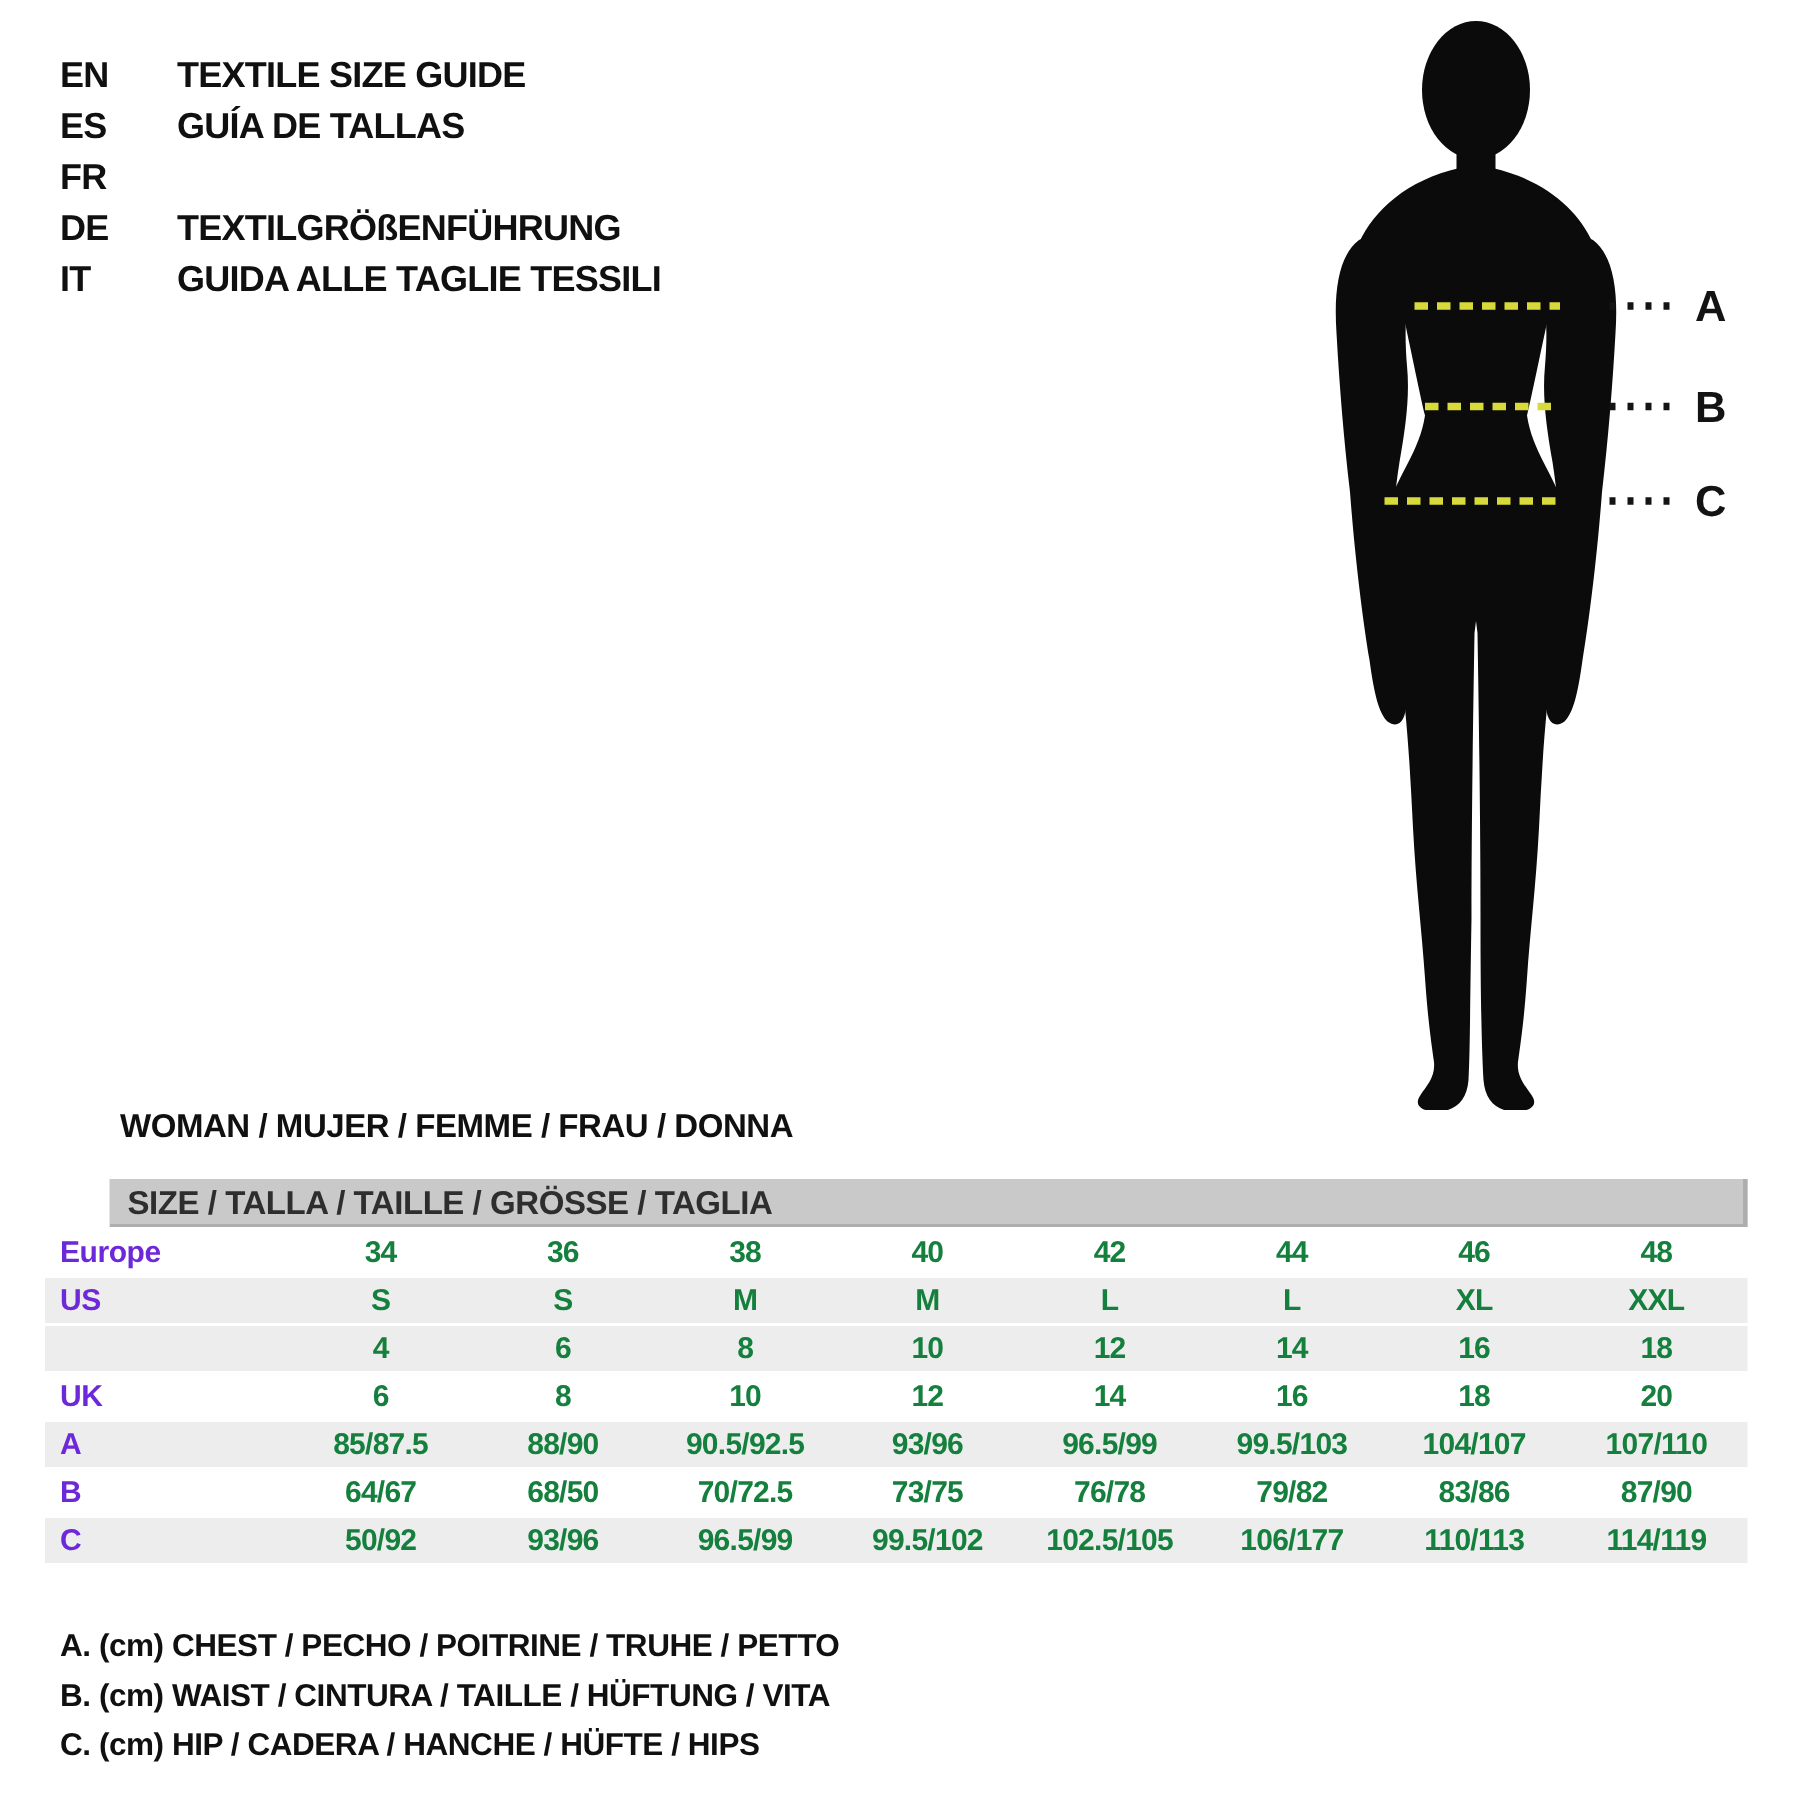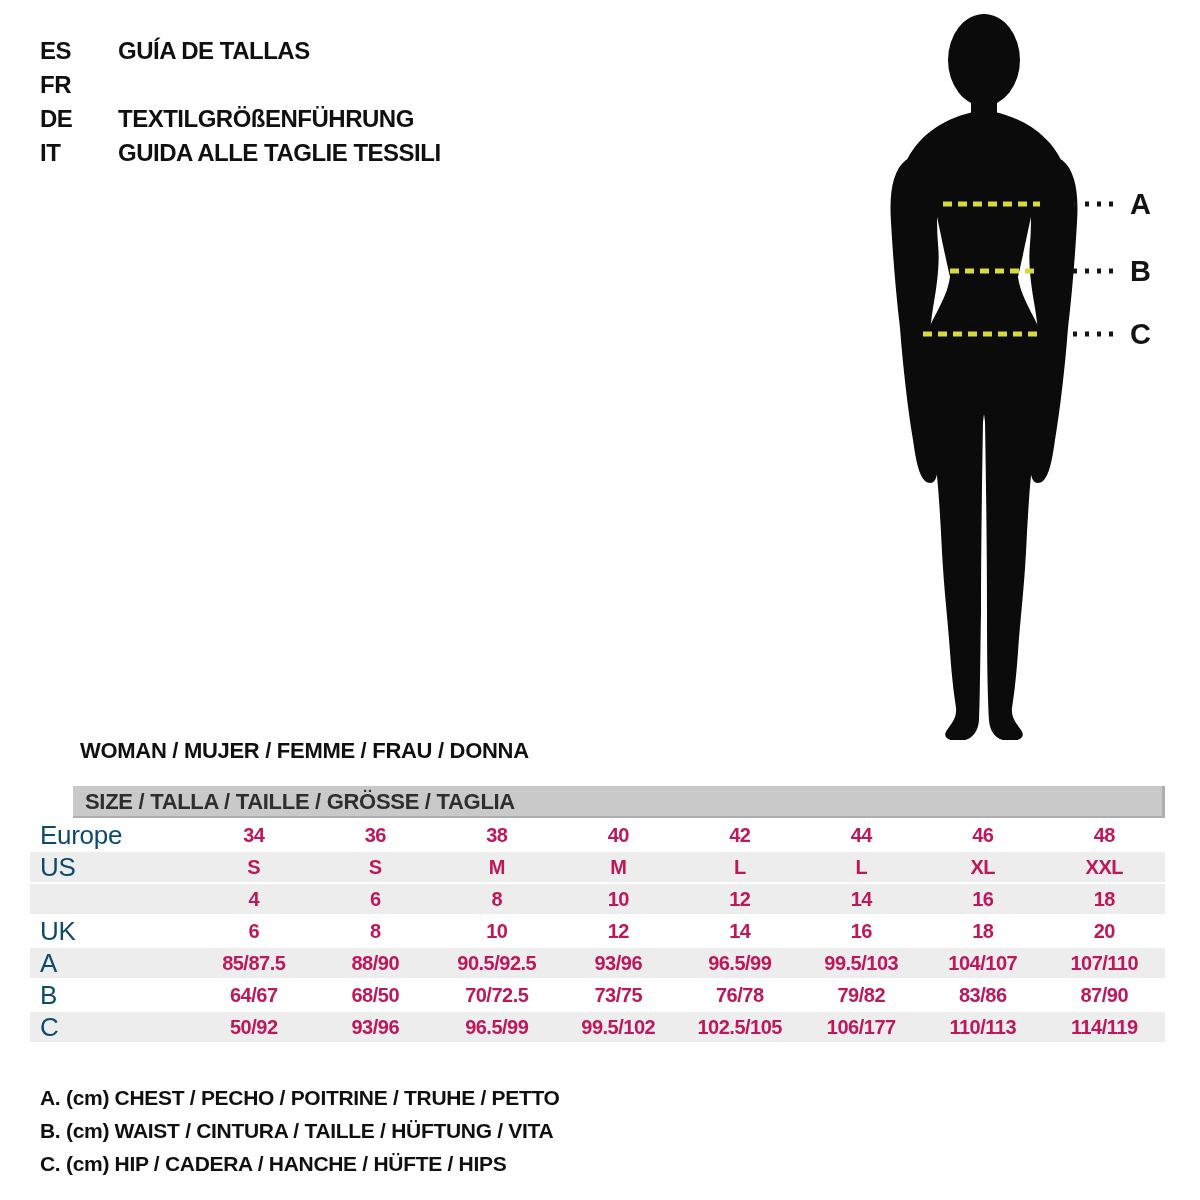--- a/index.html
+++ b/index.html
@@ -28,32 +28,36 @@
     padding-left:12px;box-sizing:border-box;
     font-size:22px;font-weight:700;color:#2e2e2e;letter-spacing:-0.3px;
     box-shadow:inset -3px -2px 0 #aeaeae;
     margin-left:43px;
   }
   .trow{
     display:grid;grid-template-columns:163px repeat(8,1fr);
     height:32px;align-items:center;border-top:2px solid #ffffff;box-sizing:border-box;
   }
   .trow.shade{background:#ededed;}
-  .tlabel{font-size:26px;font-weight:400;color:#0c4a6e;padding-left:10px;letter-spacing:-0.3px;}
-  .tcell{font-size:20px;font-weight:700;color:#be185d;text-align:center;letter-spacing:-0.5px;}
+  .tlabel{font-size:20px;font-weight:700;color:#6d28d9;padding-left:10px;letter-spacing:-0.3px;}
+  .tcell{font-size:20px;font-weight:700;color:#15803d;text-align:center;letter-spacing:-0.5px;}
   
   .legend{position:absolute;left:40px;top:1086px;}
   .legend-line{height:33px;font-size:21px;font-weight:700;color:#101010;letter-spacing:-0.3px;white-space:nowrap;}
 </style>
 </head>
 <body>
 
 <div class="canvas">
 
   <div class="lang-block">
+  <div class="lang-row">
+    <span class="lcode">EN</span>
+    <span class="ltitle">TEXTILE SIZE GUIDE</span>
+  </div>
 
   <div class="lang-row">
     <span class="lcode">ES</span>
     <span class="ltitle">GUÍA DE TALLAS</span>
   </div>
 
   <div class="lang-row">
     <span class="lcode">FR</span>
   </div>
 

